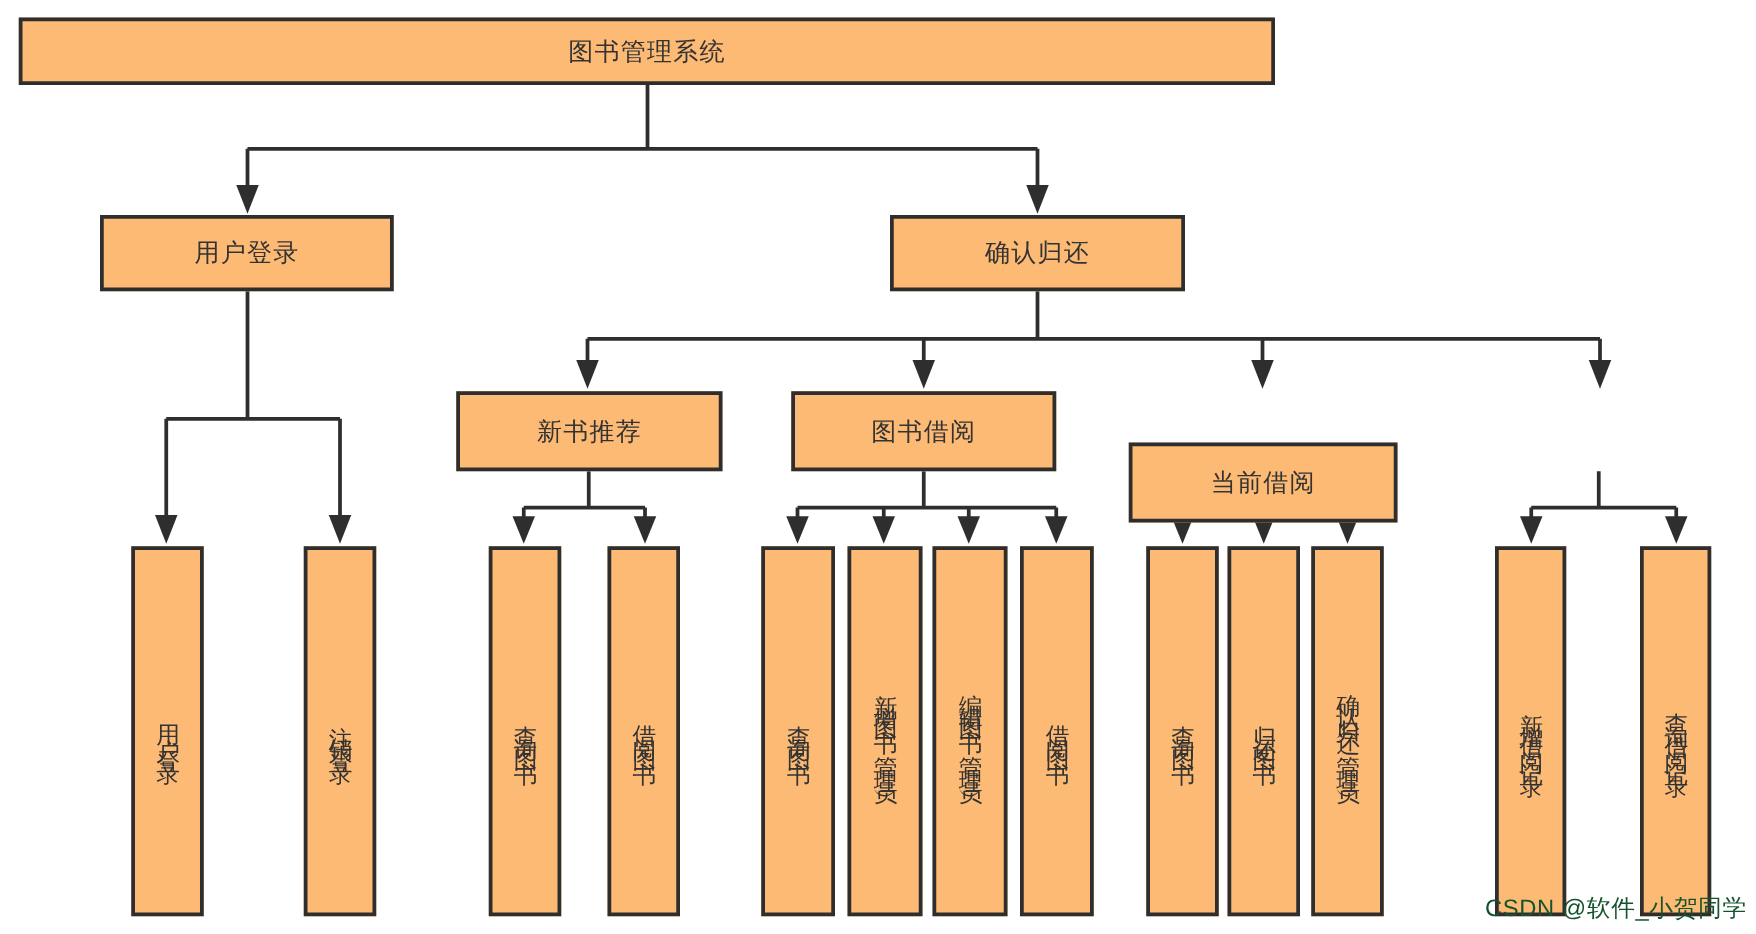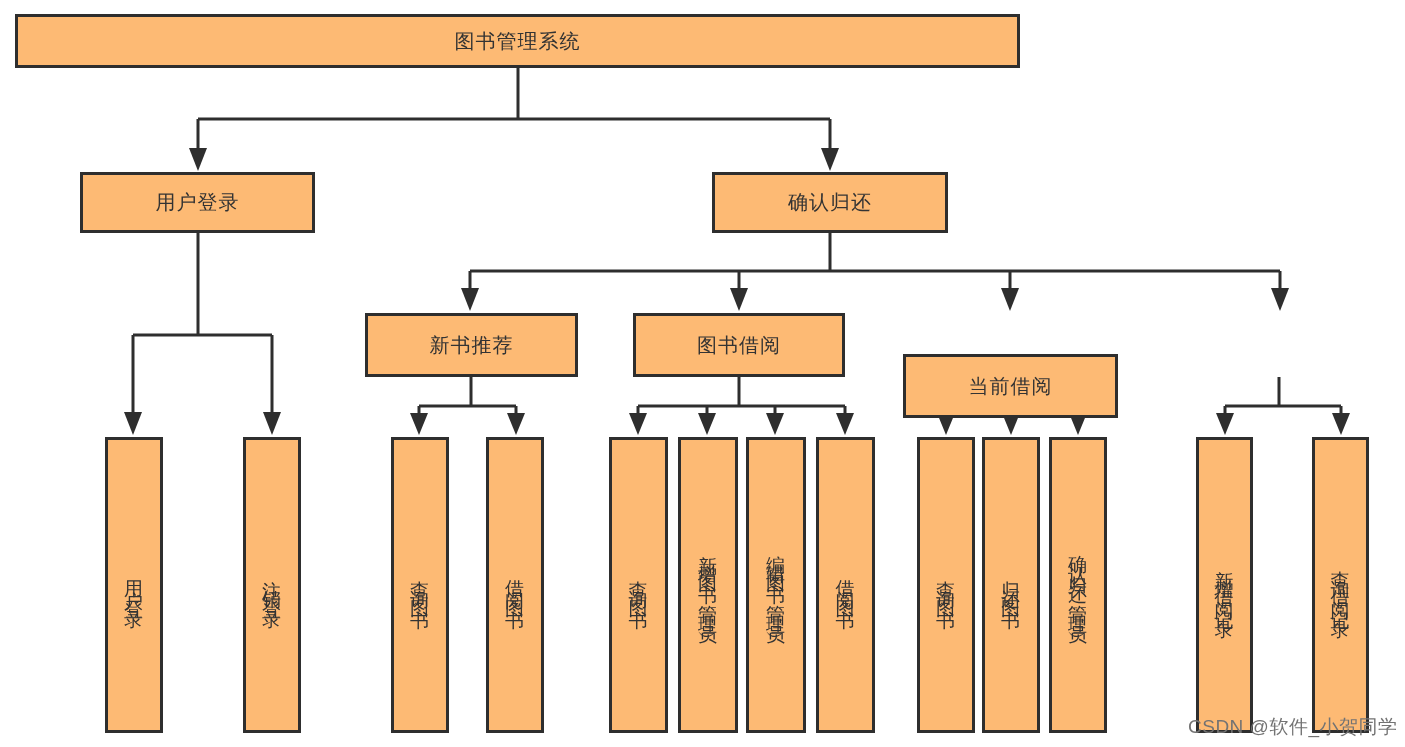--- a/index.html
+++ b/index.html
@@ -71,21 +71,21 @@
   #lf-d3 { left: 1049px; }
   #lf-e1 { left: 1196px; width: 57px; }
   #lf-e2 { left: 1312px; width: 57px; }
 
   #watermark {
     position: absolute;
     left: 1188px;
     top: 714px;
     z-index: 5;
     font-size: 19px;
-    color: #737373;
+    color: #14532d;
     letter-spacing: 0.5px;
     white-space: nowrap;
   }
 </style>
 </head>
 <body>
 
 <div id="canvas">
 
   <svg id="connectors" viewBox="0 0 1405 747" xmlns="http://www.w3.org/2000/svg">

